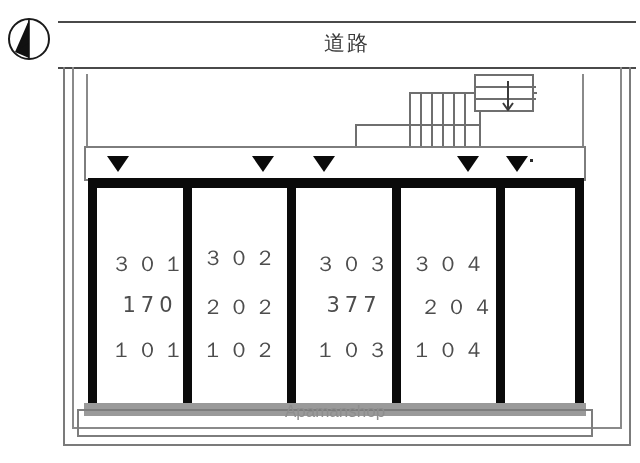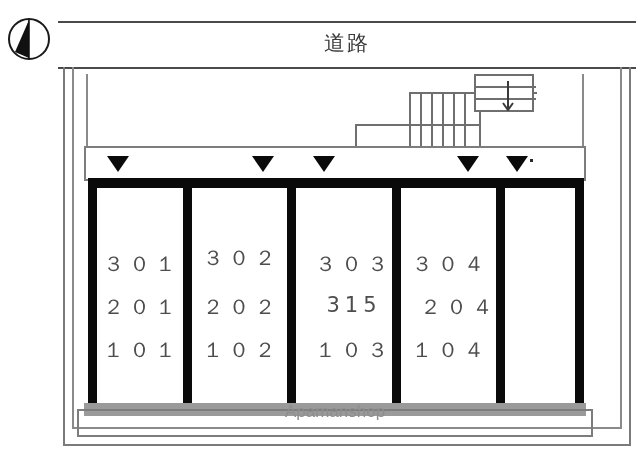--- a/index.html
+++ b/index.html
@@ -253,37 +253,37 @@
     <div class="abs tri" style="left:371px;top:8px;"></div>
     <div class="abs tri" style="left:420px;top:8px;"></div>
     <div class="abs tri-tick" style="left:444px;top:11px;"></div>
   </div>
 
   <div class="abs units-wrap">
     <div class="abs units-top-bar"></div>
 
     <div class="abs unit-edge" style="left:0;"></div>
 
-    <div class="abs unit" style="left:9px;width:86px;">
+    <div class="abs unit" style="left:17px;width:86px;">
       <div class="unit-cell" style="top:62px;">３０１</div>
-      <div class="unit-cell" style="top:105px;">２０１</div>
+      <div class="unit-cell" style="top:105px;">170</div>
       <div class="unit-cell" style="top:148px;">１０１</div>
     </div>
     <div class="abs unit-div" style="left:95px;"></div>
 
     <div class="abs unit" style="left:104px;width:95px;">
       <div class="unit-cell" style="top:56px;">３０２</div>
       <div class="unit-cell" style="top:105px;">２０２</div>
       <div class="unit-cell" style="top:148px;">１０２</div>
     </div>
     <div class="abs unit-div" style="left:199px;"></div>
 
     <div class="abs unit" style="left:208px;width:112px;">
       <div class="unit-cell" style="top:62px;">３０３</div>
-      <div class="unit-cell" style="top:105px;">315</div>
+      <div class="unit-cell" style="top:105px;">377</div>
       <div class="unit-cell" style="top:148px;">１０３</div>
     </div>
     <div class="abs unit-div" style="left:304px;"></div>
 
     <div class="abs unit" style="left:313px;width:95px;">
       <div class="unit-cell" style="top:62px;">３０４</div>
       <div class="unit-cell" style="top:105px;text-align:right;">２０４</div>
       <div class="unit-cell" style="top:148px;">１０４</div>
     </div>
     <div class="abs unit-div" style="left:408px;"></div>

